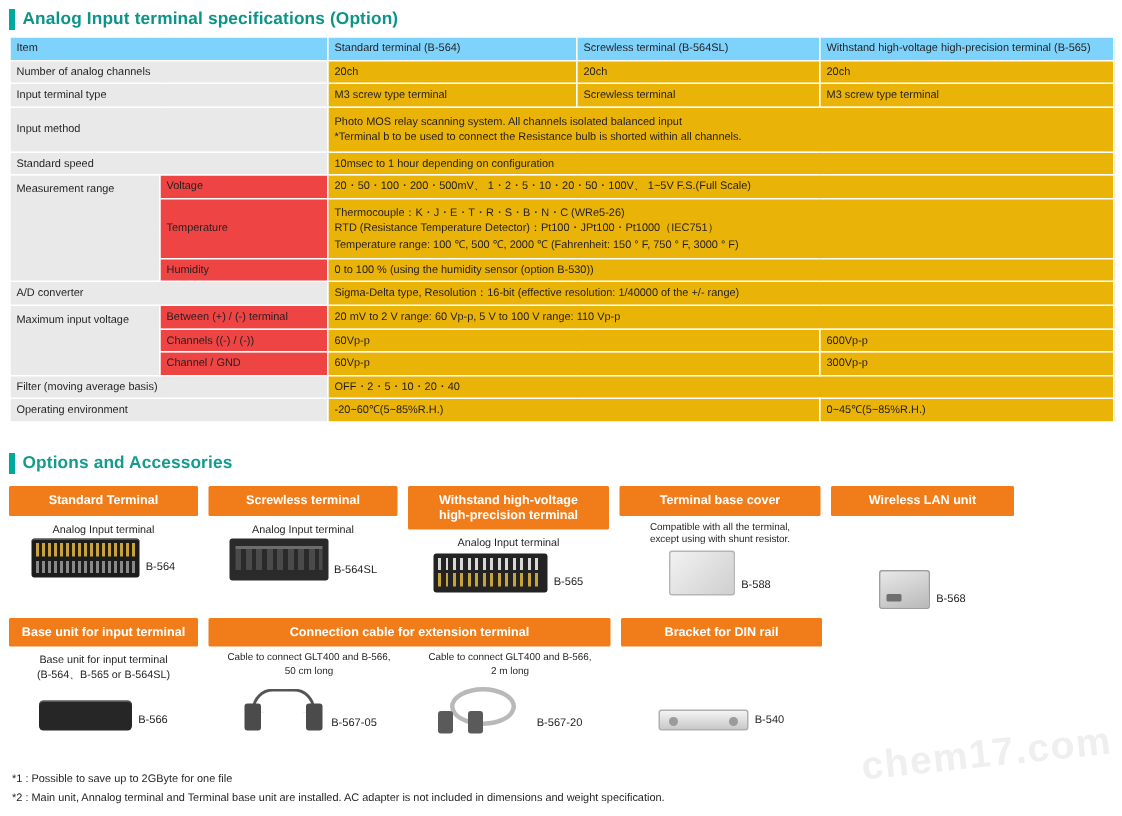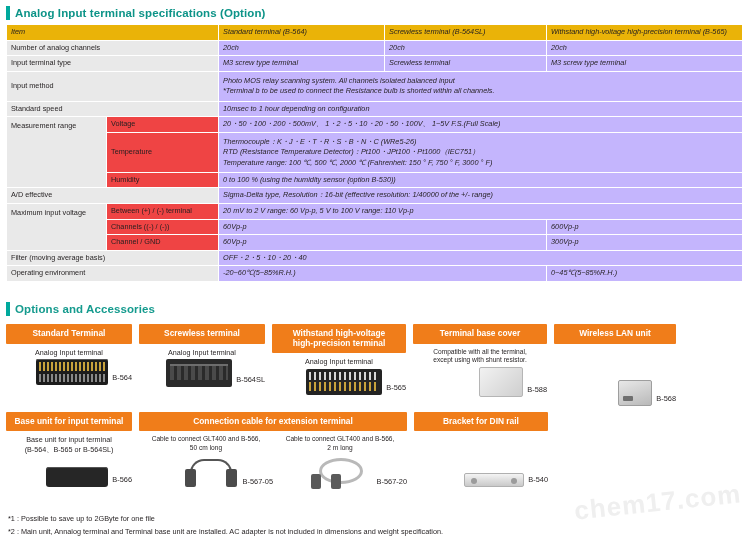--- a/index.html
+++ b/index.html
@@ -35,22 +35,22 @@
   }
   table.spec td {
     border: 1px solid #ffffff;
     font-size: 7.3px;
     padding: 2px 4px;
     vertical-align: middle;
     line-height: 1.45;
   }
   .lbl { background: #e9e9e9; color: #231f20; }
   .lbl2 { background: #ef4444; color: #231f20; }
-  .val { background: #c4b5fd; color: #231f20; font-style: italic; }
-  .hdr td { background: #eab308; font-weight: normal; font-style: italic; }
+  .val { background: #eab308; color: #231f20; }
+  .hdr td { background: #7dd3fc; font-weight: normal; }
 
   
   .options {
     margin: 6px 6px 0 6px;
     position: relative;
   }
   .opt-row { display: flex; margin-bottom: 2px; }
   .opt-col { margin-right: 7px; }
 
   .opt-title {
@@ -65,21 +65,21 @@
   }
   .opt-sub {
     font-size: 7.2px;
     text-align: center;
     padding: 4px 2px 2px 2px;
     color: #231f20;
     line-height: 1.35;
   }
   .opt-sub.small { font-size: 6.6px; }
 
-  .opt-body { display: flex; align-items: flex-end; justify-content: flex-end; }
+  .opt-body { display: flex; align-items: flex-end; justify-content: center; }
   .partno {
     font-size: 7.4px; color: #231f20; margin-left: 4px; margin-bottom: 3px; white-space: nowrap;
   }
 
   
   .img-box { position: relative; }
 
   .term-a {
     width: 72px; height: 26px; background: #1c1c1c; border-radius: 2px;
     position: relative; box-shadow: 0 1px 0 #555 inset;
@@ -237,21 +237,21 @@
 RTD (Resistance Temperature Detector)：Pt100・JPt100・Pt1000（IEC751）
 Temperature range: 100 ℃, 500 ℃, 2000 ℃ (Fahrenheit: 150 ° F, 750 ° F, 3000 ° F)</td>
       </tr>
 
       <tr>
         <td class="lbl2">Humidity</td>
         <td class="val" colspan="3">0 to 100 % (using the humidity sensor (option B-530))</td>
       </tr>
 
       <tr>
-        <td class="lbl" colspan="2">A/D effective</td>
+        <td class="lbl" colspan="2">A/D converter</td>
         <td class="val" colspan="3">Sigma-Delta type, Resolution：16-bit (effective resolution: 1/40000 of the +/- range)</td>
       </tr>
 
       <tr>
         <td class="lbl" rowspan="3" style="vertical-align:top;padding-top:4px">Maximum input voltage</td>
         <td class="lbl2">Between (+) / (-) terminal</td>
         <td class="val" colspan="3">20 mV to 2 V range: 60 Vp-p, 5 V to 100 V range: 110 Vp-p</td>
       </tr>
 
       <tr>

